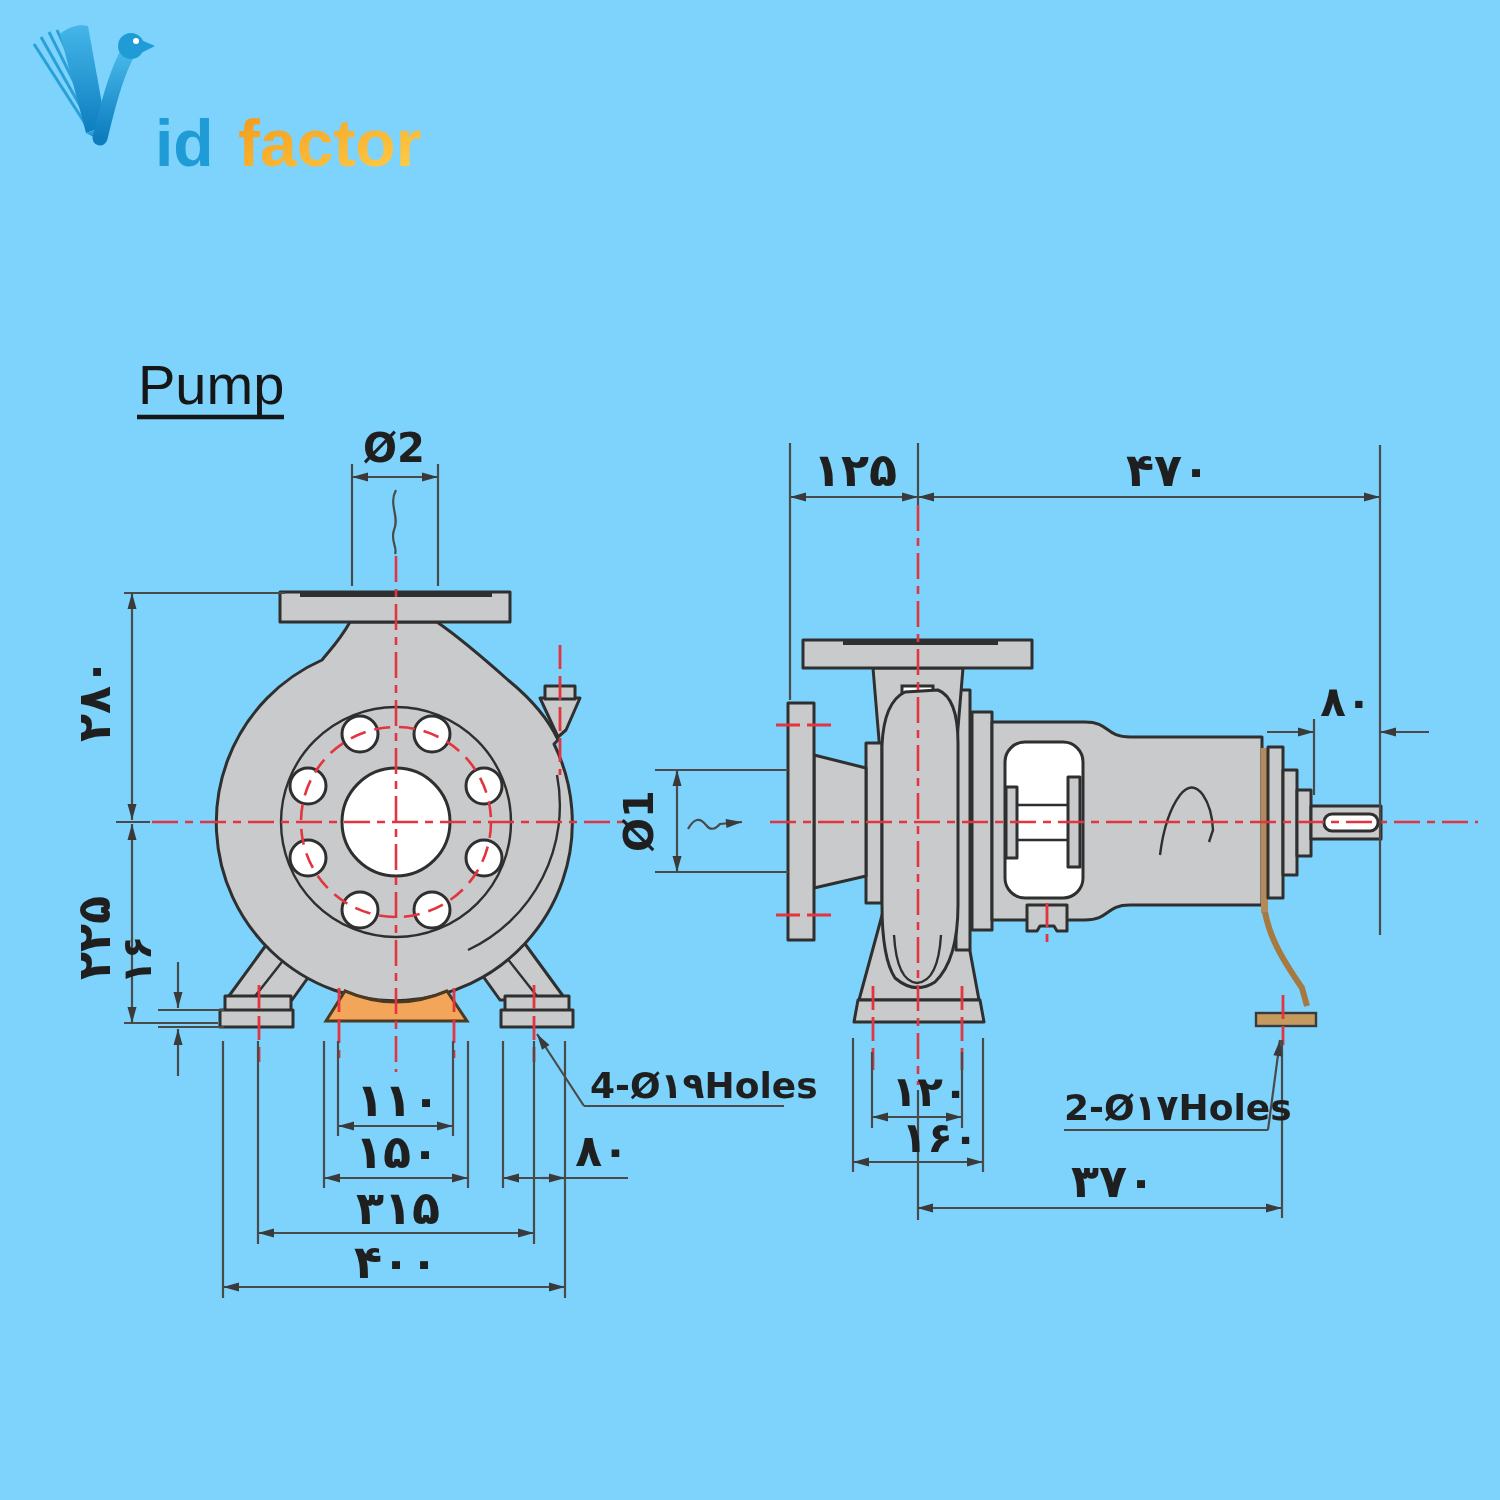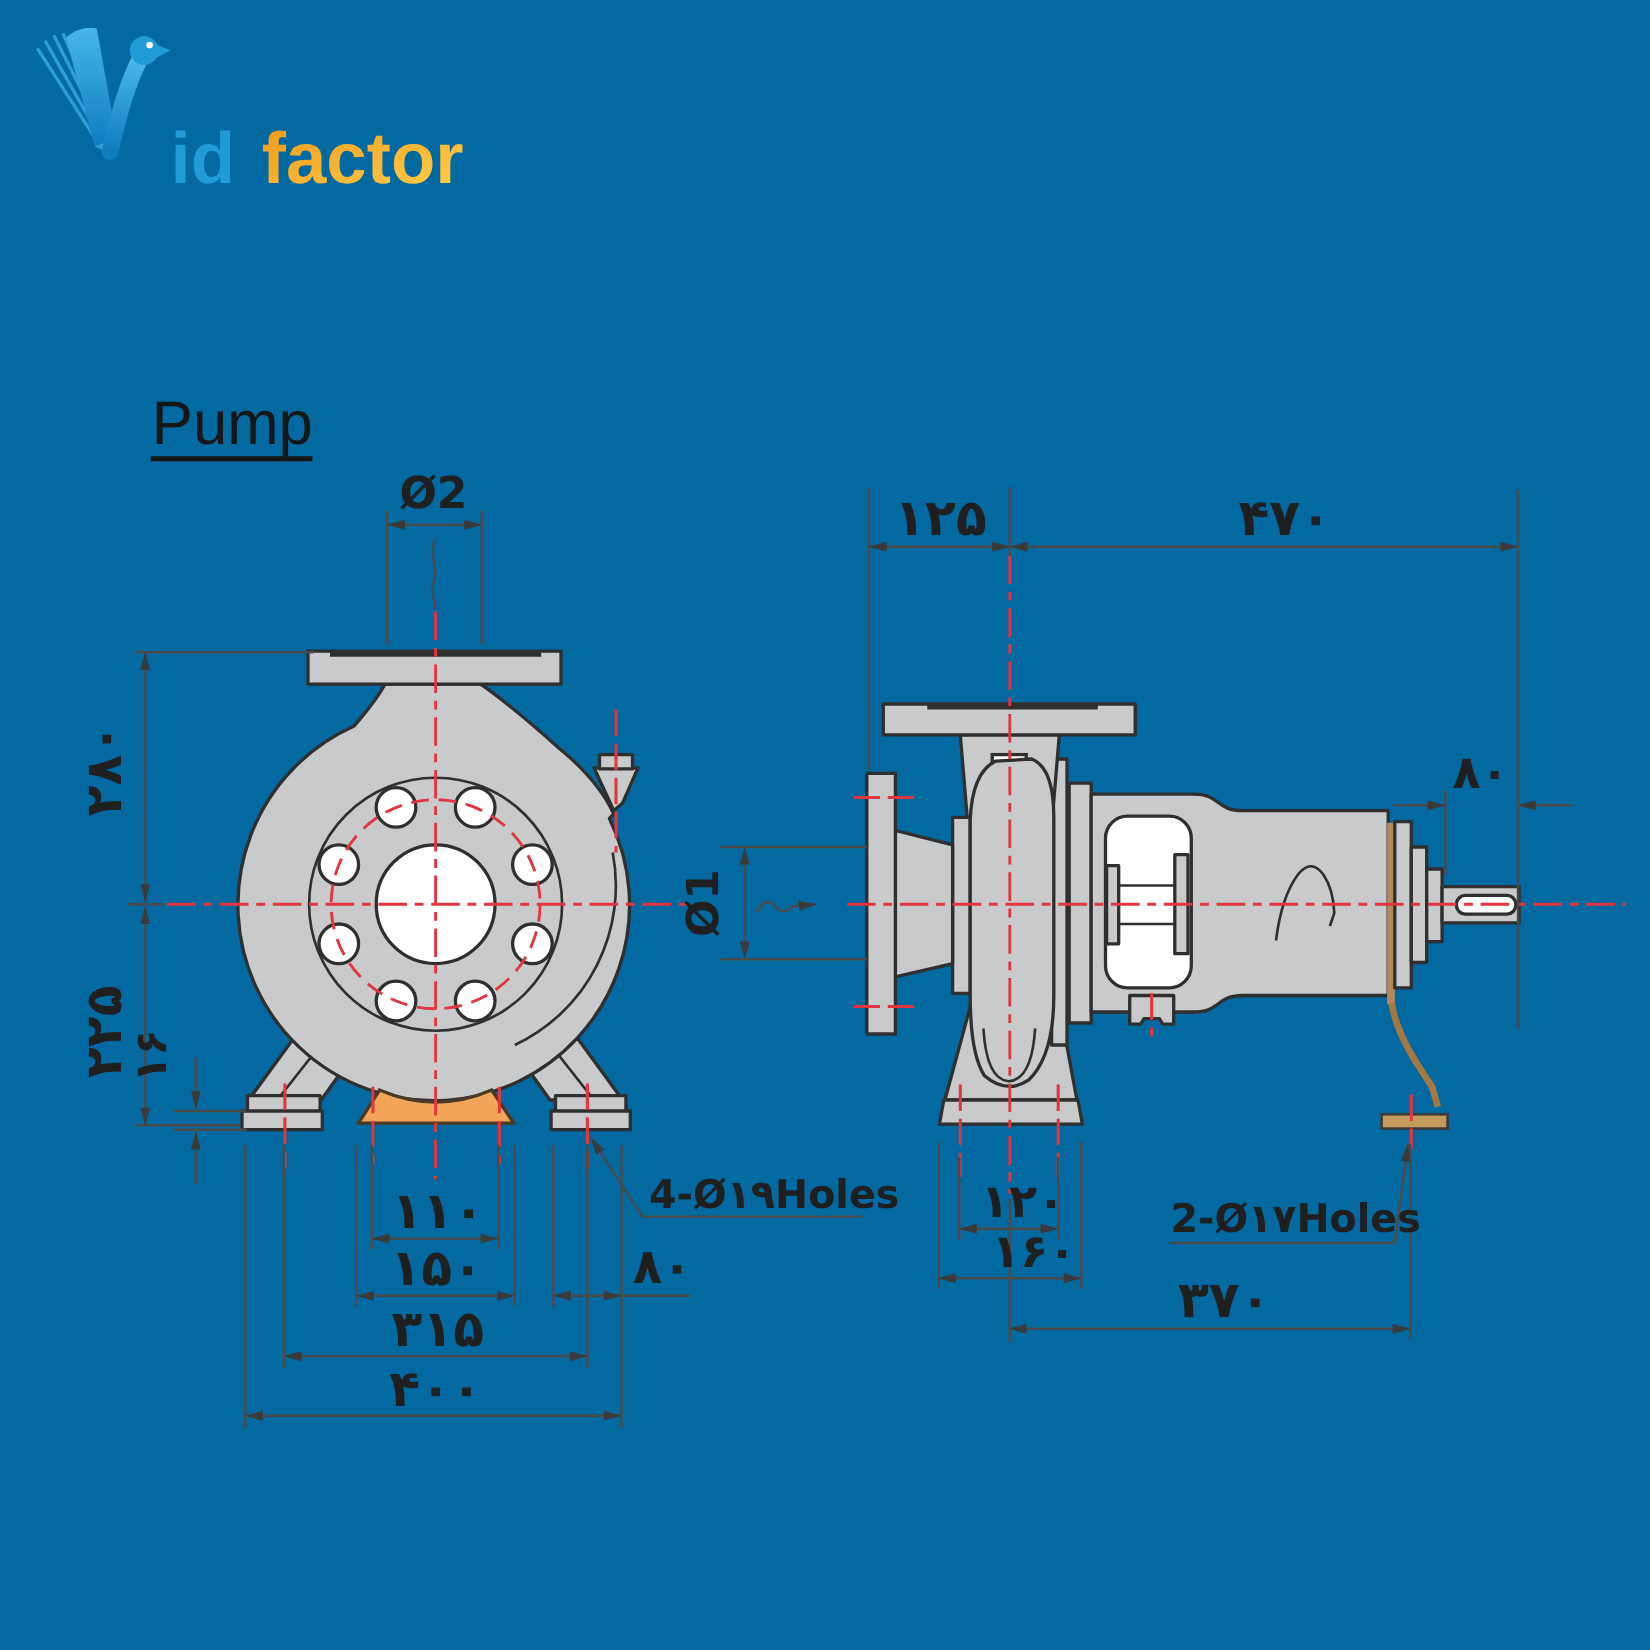--- a/index.html
+++ b/index.html
@@ -1,16 +1,16 @@
 <!DOCTYPE html>
 <html><head>
 <meta charset="utf-8">
 <style>
   html,body{margin:0;padding:0;background:#fff;}
-  #page{width:1500px;height:1500px;background:#0369a1;position:relative;overflow:hidden;}
+  #page{width:1500px;height:1500px;background:#7dd3fc;position:relative;overflow:hidden;}
   svg text{user-select:none;}
   .dimtxt{font-family:"DejaVu Sans",sans-serif;font-weight:bold;fill:#1f1f1f;}
   .lattxt{font-family:"DejaVu Sans",sans-serif;font-weight:bold;fill:#1f1f1f;}
   .titletxt{font-family:"Liberation Sans",sans-serif;fill:#161616;}
   .logotxt{font-family:"Liberation Sans",sans-serif;font-weight:bold;}
   .body{fill:#c9cacb;stroke:#2f2f2f;stroke-width:3;stroke-linejoin:round;}
   .bodyln{fill:none;stroke:#2f2f2f;stroke-width:2.4;}
   .holew{fill:#ffffff;stroke:#2f2f2f;stroke-width:3;}
   .redc{stroke:#e2353f;stroke-width:2.6;fill:none;stroke-dasharray:26 7 8 7;}
   .redt{stroke:#e2353f;stroke-width:2.8;fill:none;stroke-dasharray:24 7;}

